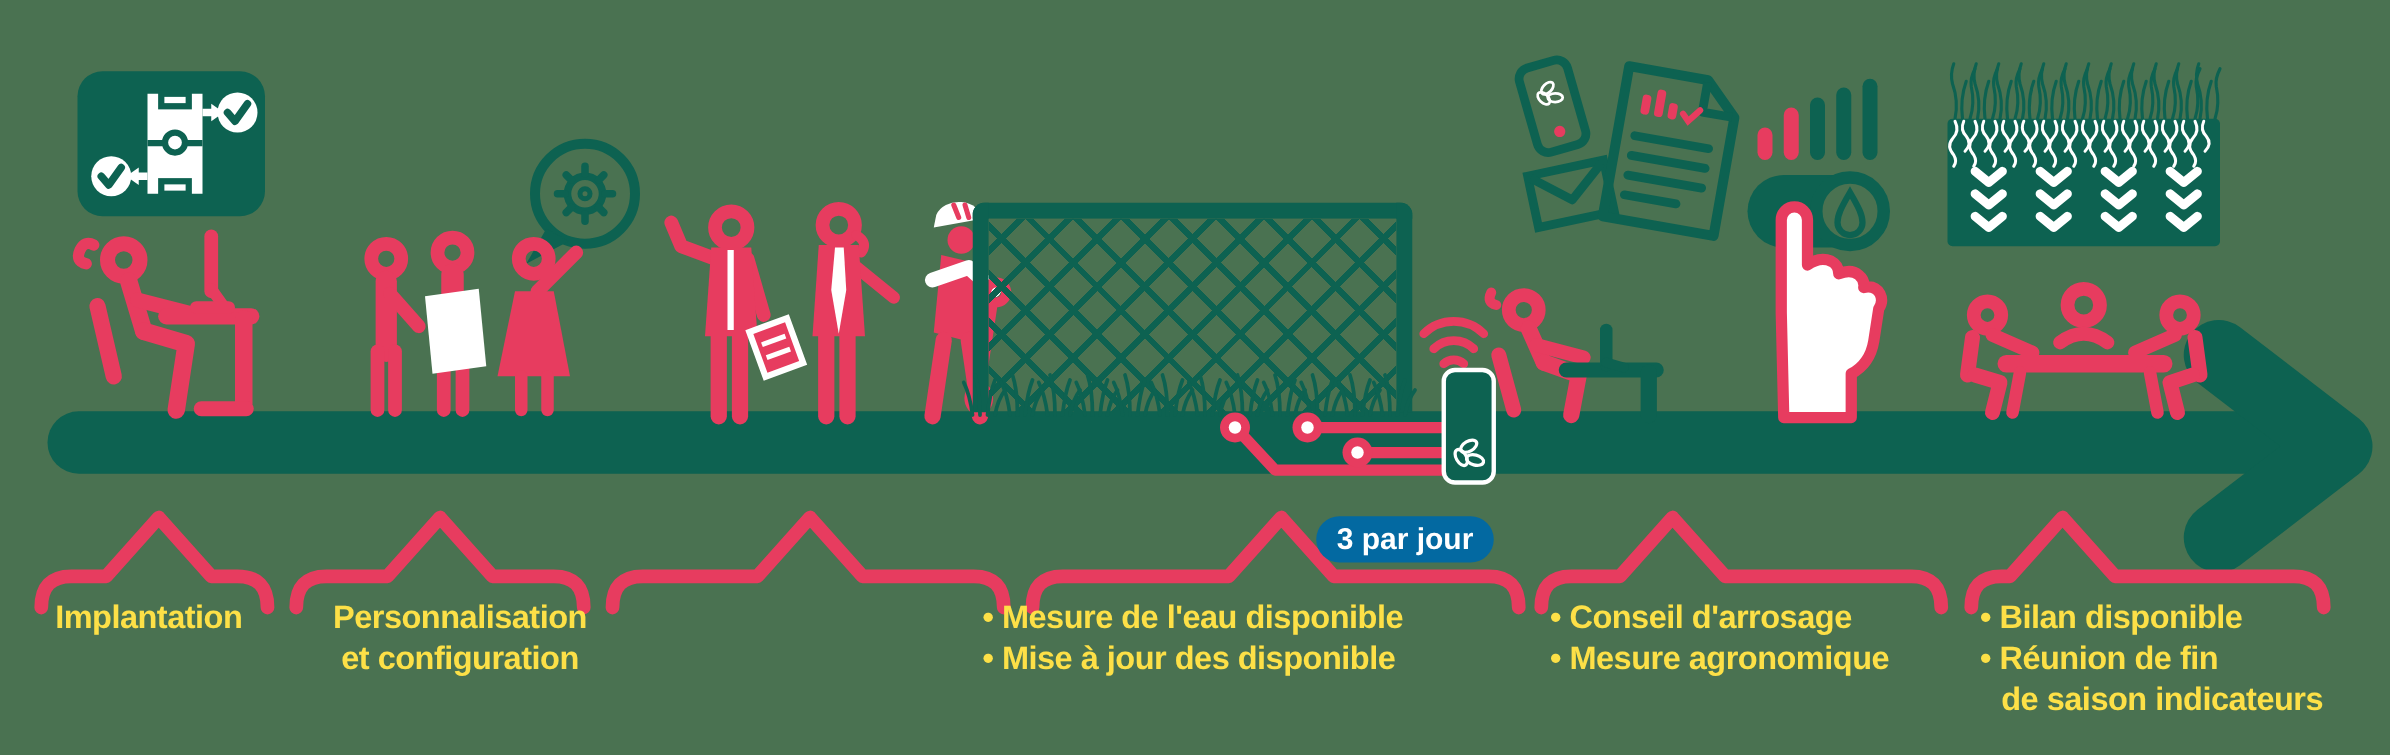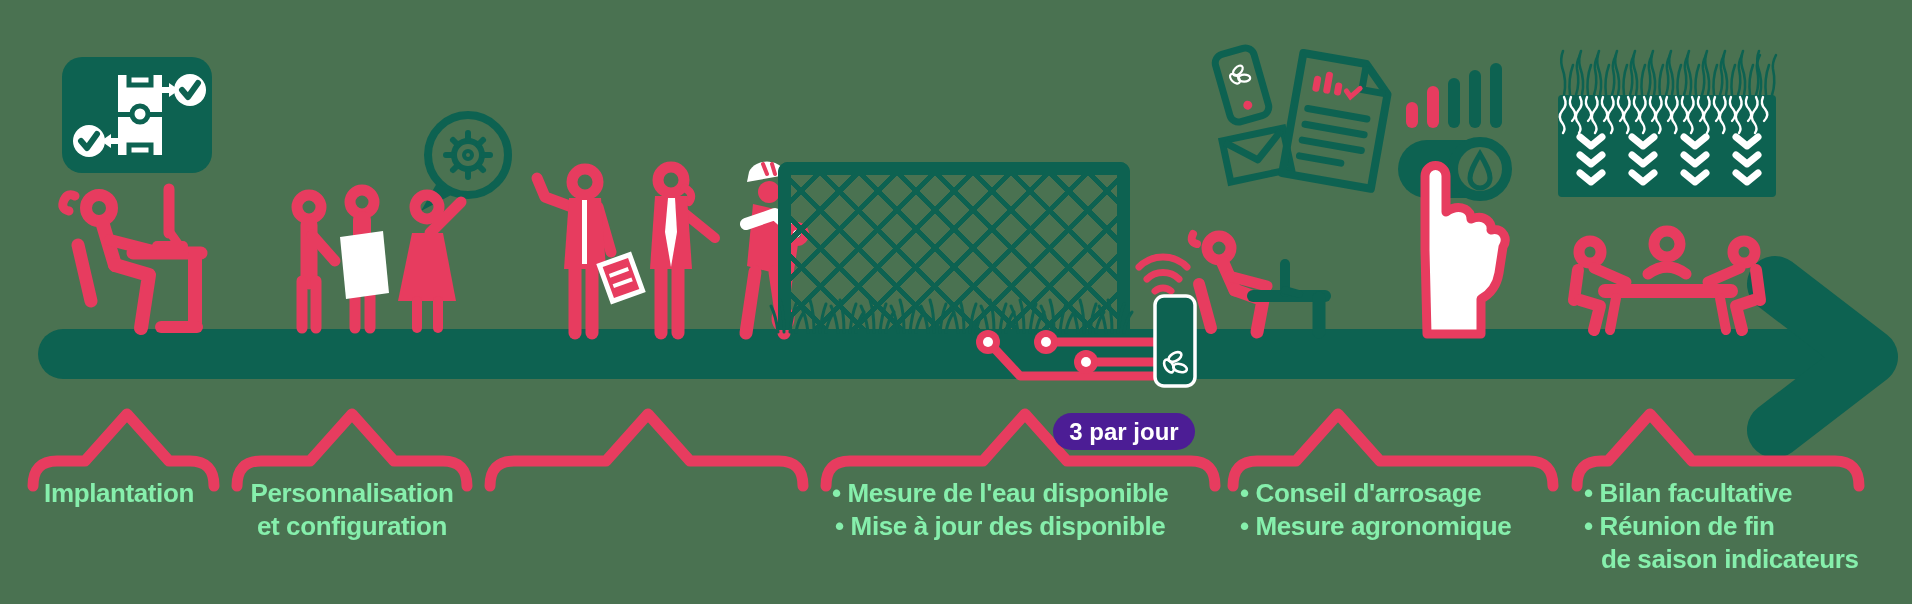--- a/index.html
+++ b/index.html
@@ -4,26 +4,26 @@
 <style>
   html,body{margin:0;padding:0;background:#4a7251;}
   .stage{position:relative;width:1912px;height:604px;background:#4a7251;overflow:hidden;
          font-family:"Liberation Sans","DejaVu Sans",sans-serif;}
   .abs{position:absolute;}
   svg{display:block;overflow:visible;}
   
   .bar{position:absolute;left:38px;top:329px;width:1825px;height:50px;background:#0d6251;
        border-radius:26px 0 0 26px;}
   
-  .badge{position:absolute;top:413px;height:37px;background:#4c1d95;border-radius:19px;
+  .badge{position:absolute;top:413px;height:37px;background:#0369a1;border-radius:19px;
          color:#ffffff;font-weight:bold;font-size:24px;line-height:37px;text-align:center;}
   .badge1{left:1053px;width:142px;}
   .badge2{left:1366px;width:170px;}
   
-  .label{position:absolute;top:477px;color:#86efac;font-weight:bold;font-size:26px;
+  .label{position:absolute;top:477px;color:#fde047;font-weight:bold;font-size:26px;
          line-height:33px;letter-spacing:-0.4px;white-space:nowrap;}
   .center{text-align:center;}
   .cont{padding-left:17px;}
   
   .net{position:absolute;left:778px;top:162px;width:352px;height:168px;box-sizing:border-box;
        border-top:13px solid #0d6251;border-left:13px solid #0d6251;border-right:13px solid #0d6251;
        border-radius:10px 10px 0 0;
        background:
         repeating-linear-gradient(45deg,  rgba(0,0,0,0) 0 22px, #0d6251 22px 27px),
         repeating-linear-gradient(-45deg, rgba(0,0,0,0) 0 22px, #0d6251 22px 27px);}
@@ -348,31 +348,31 @@
       <path d="M1233 81 Q1233 56 1257 56 L1296 56 L1338 9 L1380 56 L1529 56 Q1553 56 1553 81"></path>
       <path d="M1577 81 Q1577 56 1601 56 L1608 56 L1650 9 L1692 56 L1835 56 Q1859 56 1859 81"></path>
     </g>
   </svg>
 
   <div class="badge badge1">3 par jour</div>
 
   <div class="label center" style="left:23px;width:192px;">
     <div>Implantation</div>
   </div>
-  <div class="label center" style="left:224px;width:256px;">
+  <div class="label center" style="left:240px;width:256px;">
     <div>Personnalisation</div>
     <div>et configuration</div>
   </div>
-  <div class="label" style="left:832px;text-align:center;">
+  <div class="label" style="left:786px;">
     <div>• Mesure de l'eau disponible</div>
     <div>• Mise à jour des disponible</div>
   </div>
   <div class="label" style="left:1240px;">
     <div>• Conseil d'arrosage</div>
     <div>• Mesure agronomique</div>
   </div>
   <div class="label" style="left:1584px;">
-    <div>• Bilan facultative</div>
+    <div>• Bilan disponible</div>
     <div>• Réunion de fin</div>
     <div class="cont">de saison indicateurs</div>
   </div>
 
 </div>
 
 </body></html>

